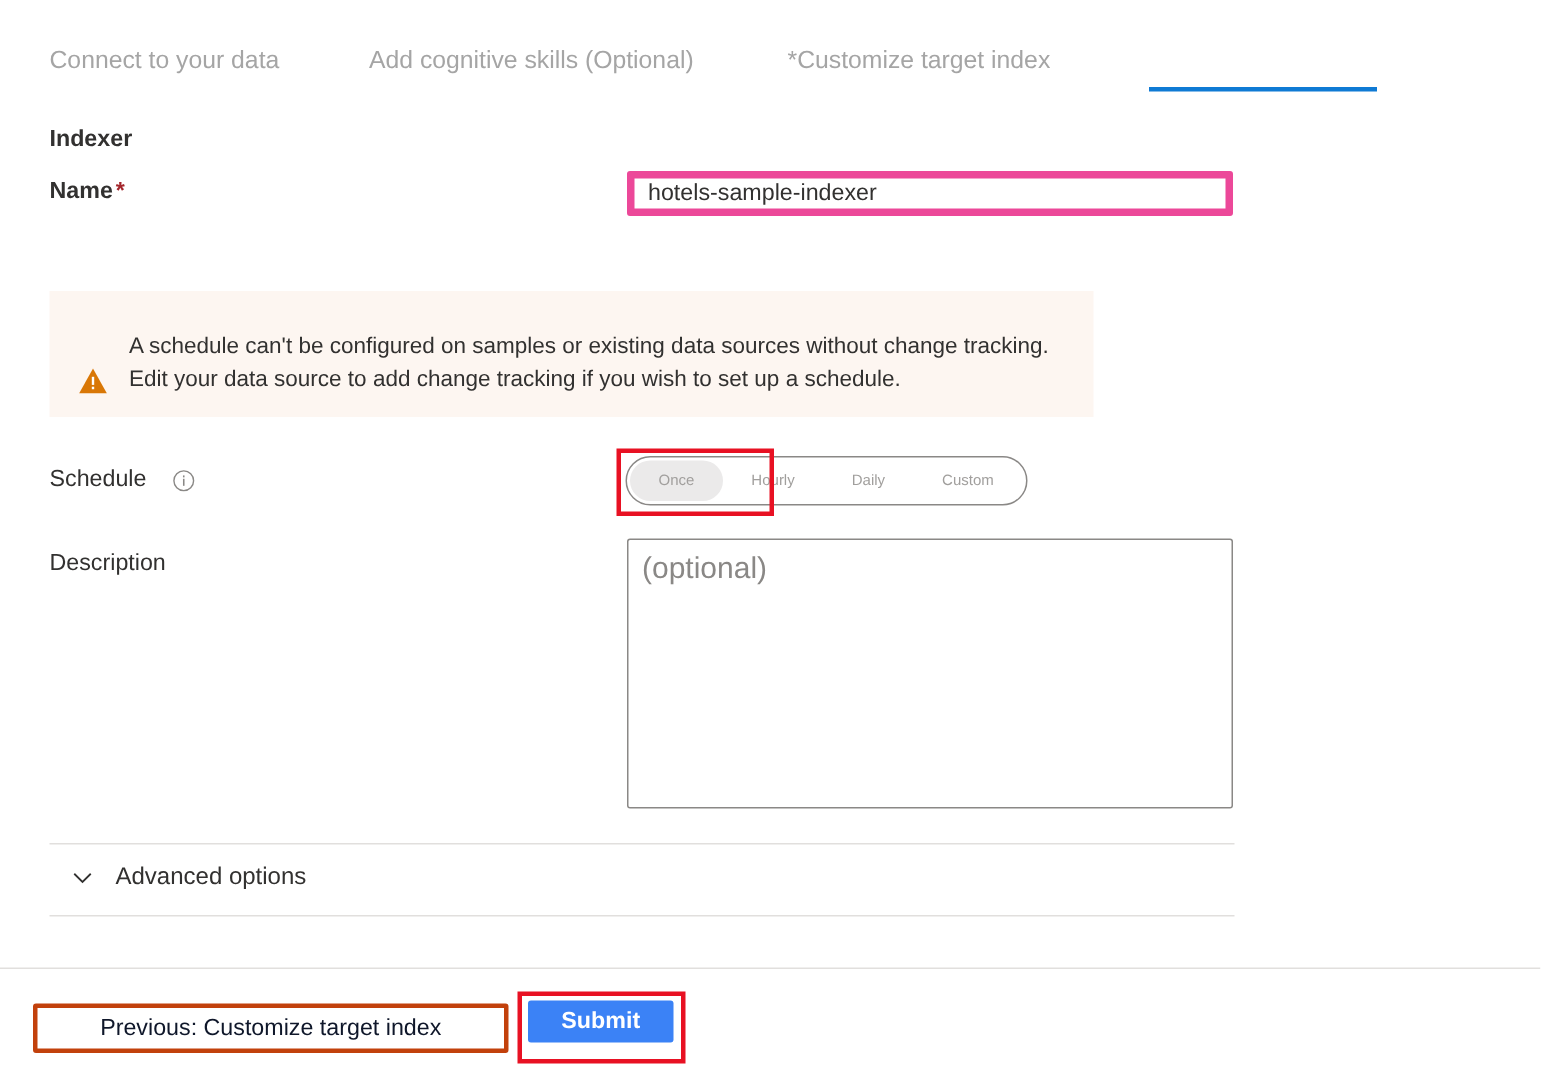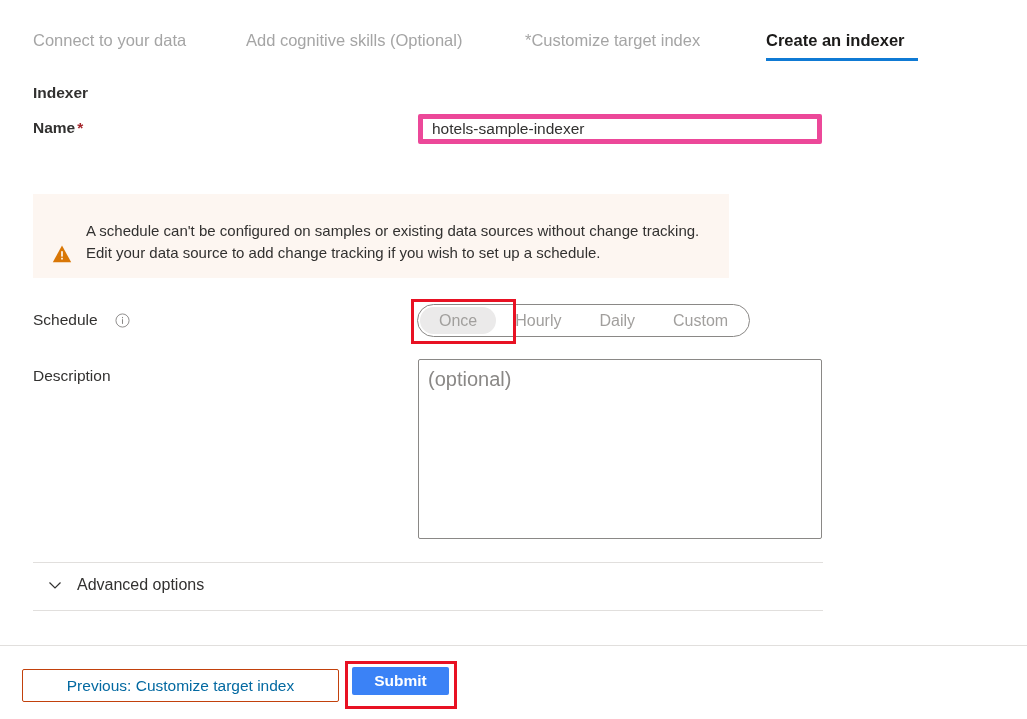--- a/index.html
+++ b/index.html
@@ -138,21 +138,21 @@
     background: #fff;
     display: flex;
     align-items: center;
     padding: 2px;
   }
   .pill {
     height: 27px;
     line-height: 27px;
     padding: 0 19px;
     border-radius: 14px;
-    font-size: 16px;
+    font-size: 10px;
     color: #a19f9d;
     cursor: pointer;
     white-space: nowrap;
   }
   .pill.selected {
     background: #ebeaea;
     color: #a19f9d;
   }
 
   
@@ -221,22 +221,22 @@
     font-family: "Liberation Sans", sans-serif;
     cursor: pointer;
     border-radius: 2px;
   }
   #btn-previous {
     left: 22px;
     top: 669px;
     width: 317px;
     height: 33px;
     background: #ffffff;
-    border: 1px solid #c2410c;
-    color: #0369a1;
+    border: 3px solid #c2410c;
+    color: #0f172a;
     font-size: 15.5px;
   }
   #btn-submit {
     left: 352px;
     top: 667px;
     width: 97px;
     height: 28px;
     background: #3b82f6;
     border: none;
     color: #ffffff;
@@ -254,21 +254,20 @@
   #annot-once { left: 411px; top: 299px; width: 105px; height: 45px; }
   #annot-submit { left: 345px; top: 661px; width: 112px; height: 48px; }
 </style>
 </head>
 <body>
 
 <div class="tabs">
   <div class="tab" id="tab-0">Connect to your data</div>
   <div class="tab" id="tab-1">Add cognitive skills (Optional)</div>
   <div class="tab" id="tab-2">*Customize target index</div>
-  <div class="tab active" id="tab-3">Create an indexer</div>
   <div class="tab-underline"></div>
 </div>
 
 <div class="section-title">Indexer</div>
 
 <div class="label" id="label-name">
   <span>Name</span><span class="req">*</span>
 </div>
 
 <input class="text-input" type="text" value="hotels-sample-indexer" style="">

